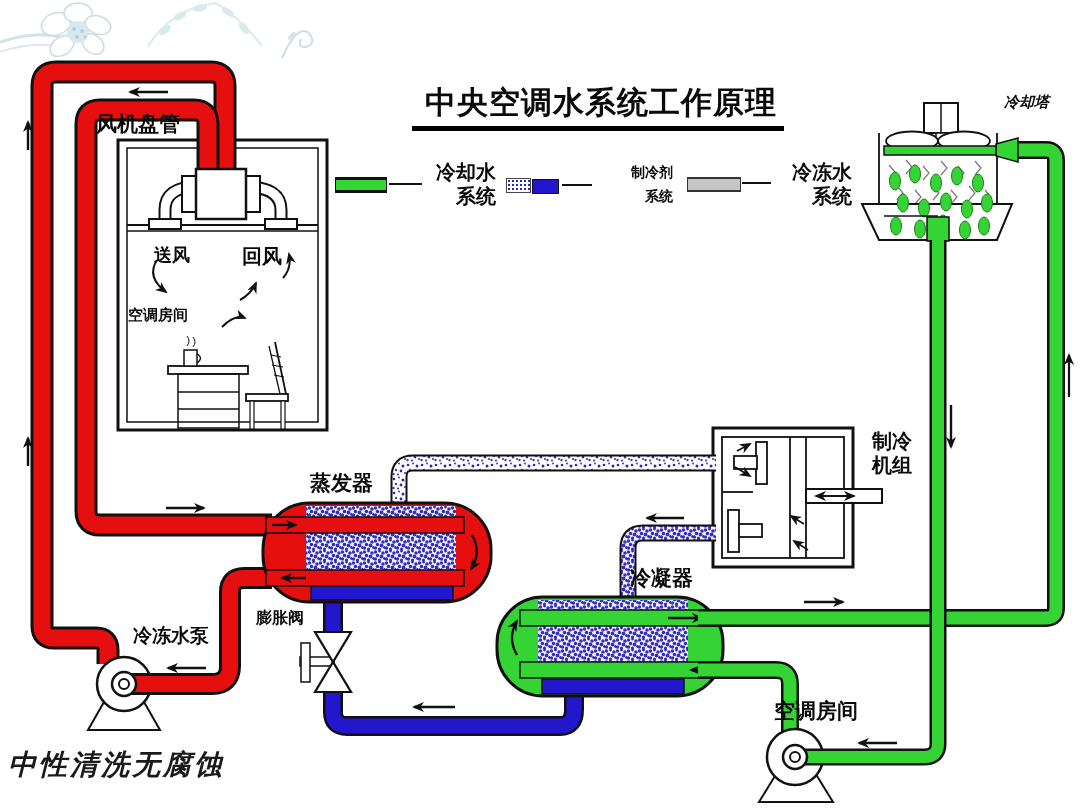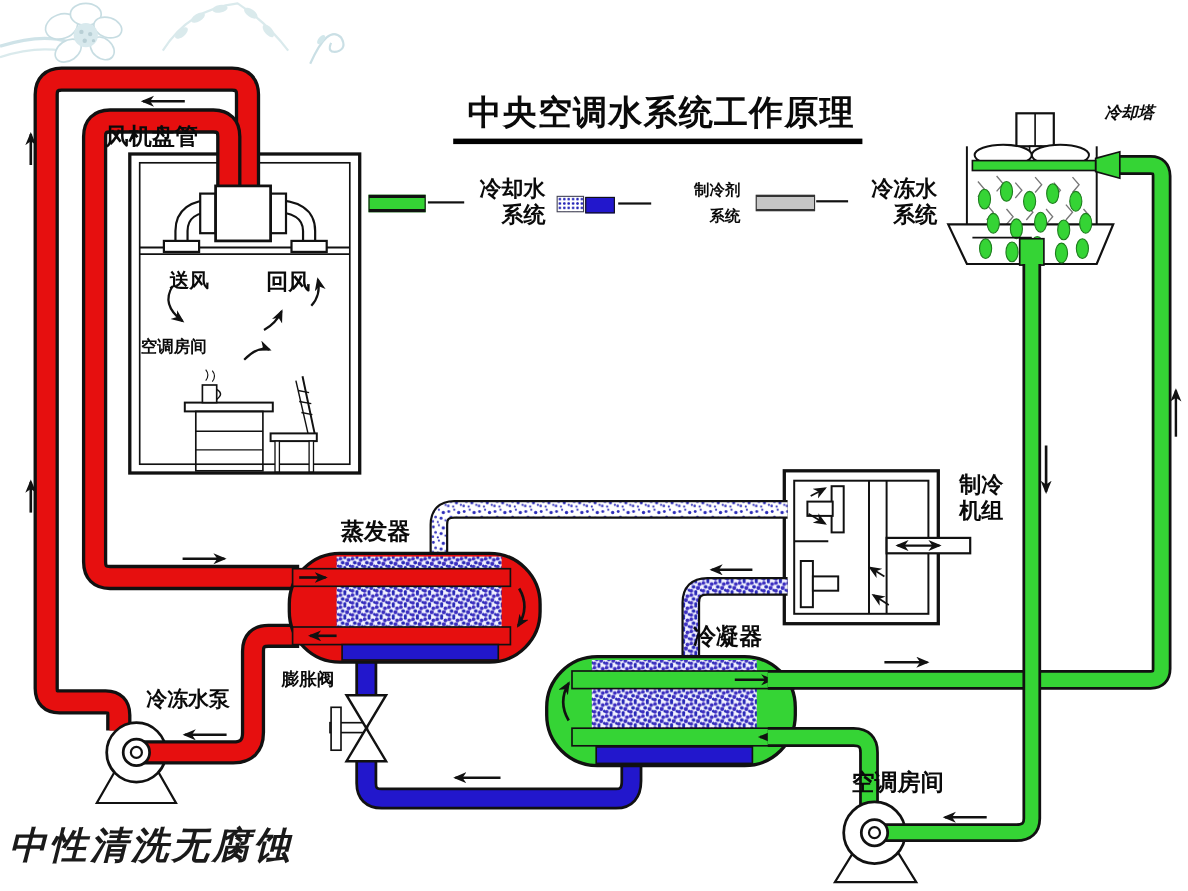--- a/index.html
+++ b/index.html
@@ -329,15 +329,15 @@
 <div class="lbl" style="left:310px;top:469px;font-size:21px;">蒸发器</div>
 <div class="lbl" style="left:133px;top:623px;font-size:19px;">冷冻水泵</div>
 <div class="lbl" style="left:256px;top:608px;font-size:16px;">膨胀阀</div>
 <div class="lbl" style="left:630px;top:564px;font-size:21px;text-align:center;">冷凝器</div>
 <div class="lbl2" style="left:858px;top:429px;width:54px;font-size:20px;line-height:24px;">
   <span>制冷</span><br>
   <span>机组</span>
 </div>
 <div class="lbl" style="left:1004px;top:93px;font-size:15px;font-style:italic;">冷却塔</div>
 <div class="lbl" style="left:774px;top:697px;font-size:21px;">空调房间</div>
-<div class="watermark" style="left:8px;top:746px;font-size:34px;">中性清洗无腐蚀</div>
+<div class="watermark" style="left:8px;top:746px;font-size:28px;">中性清洗无腐蚀</div>
 
 </div>
 
 </body></html>

